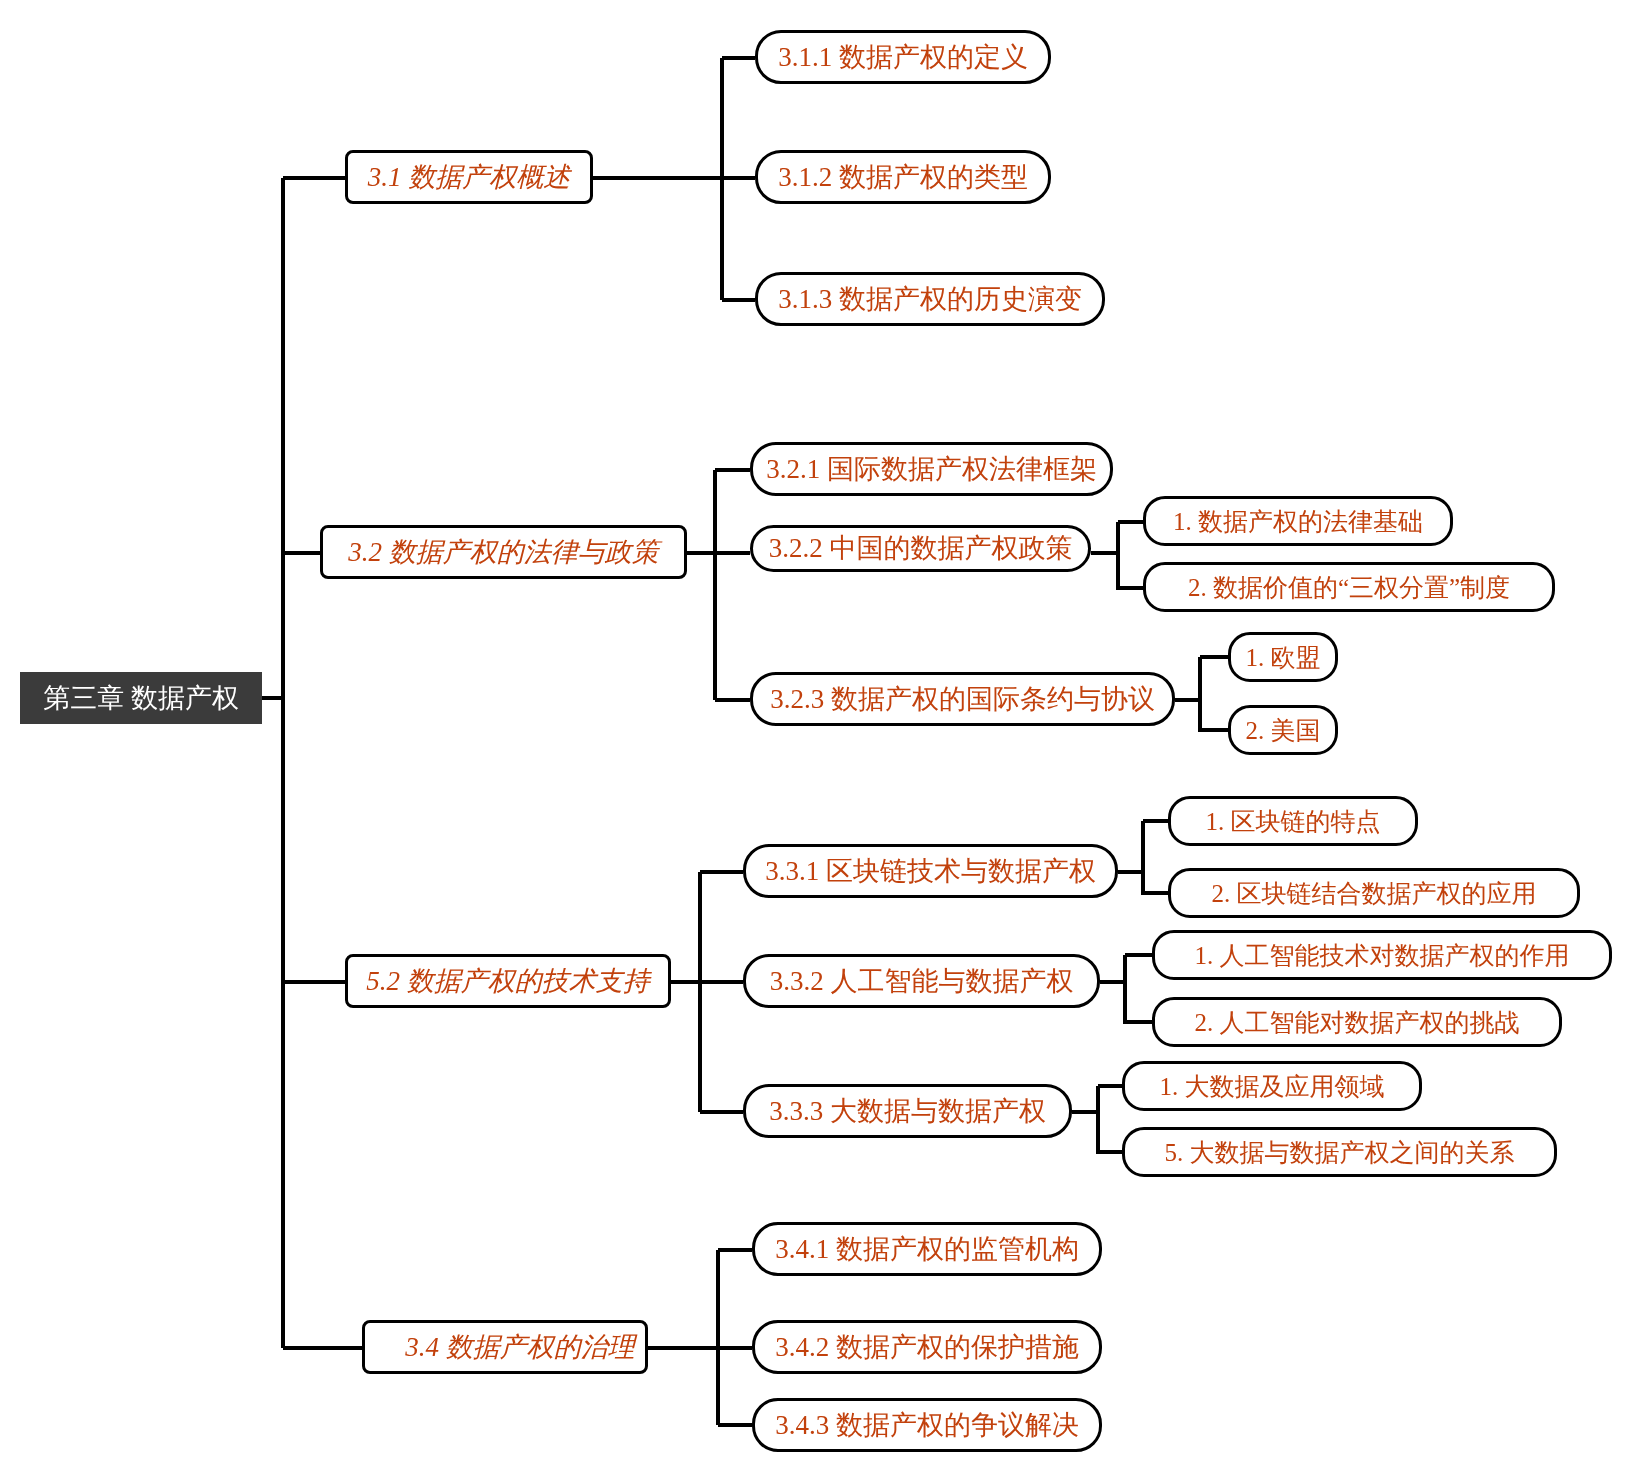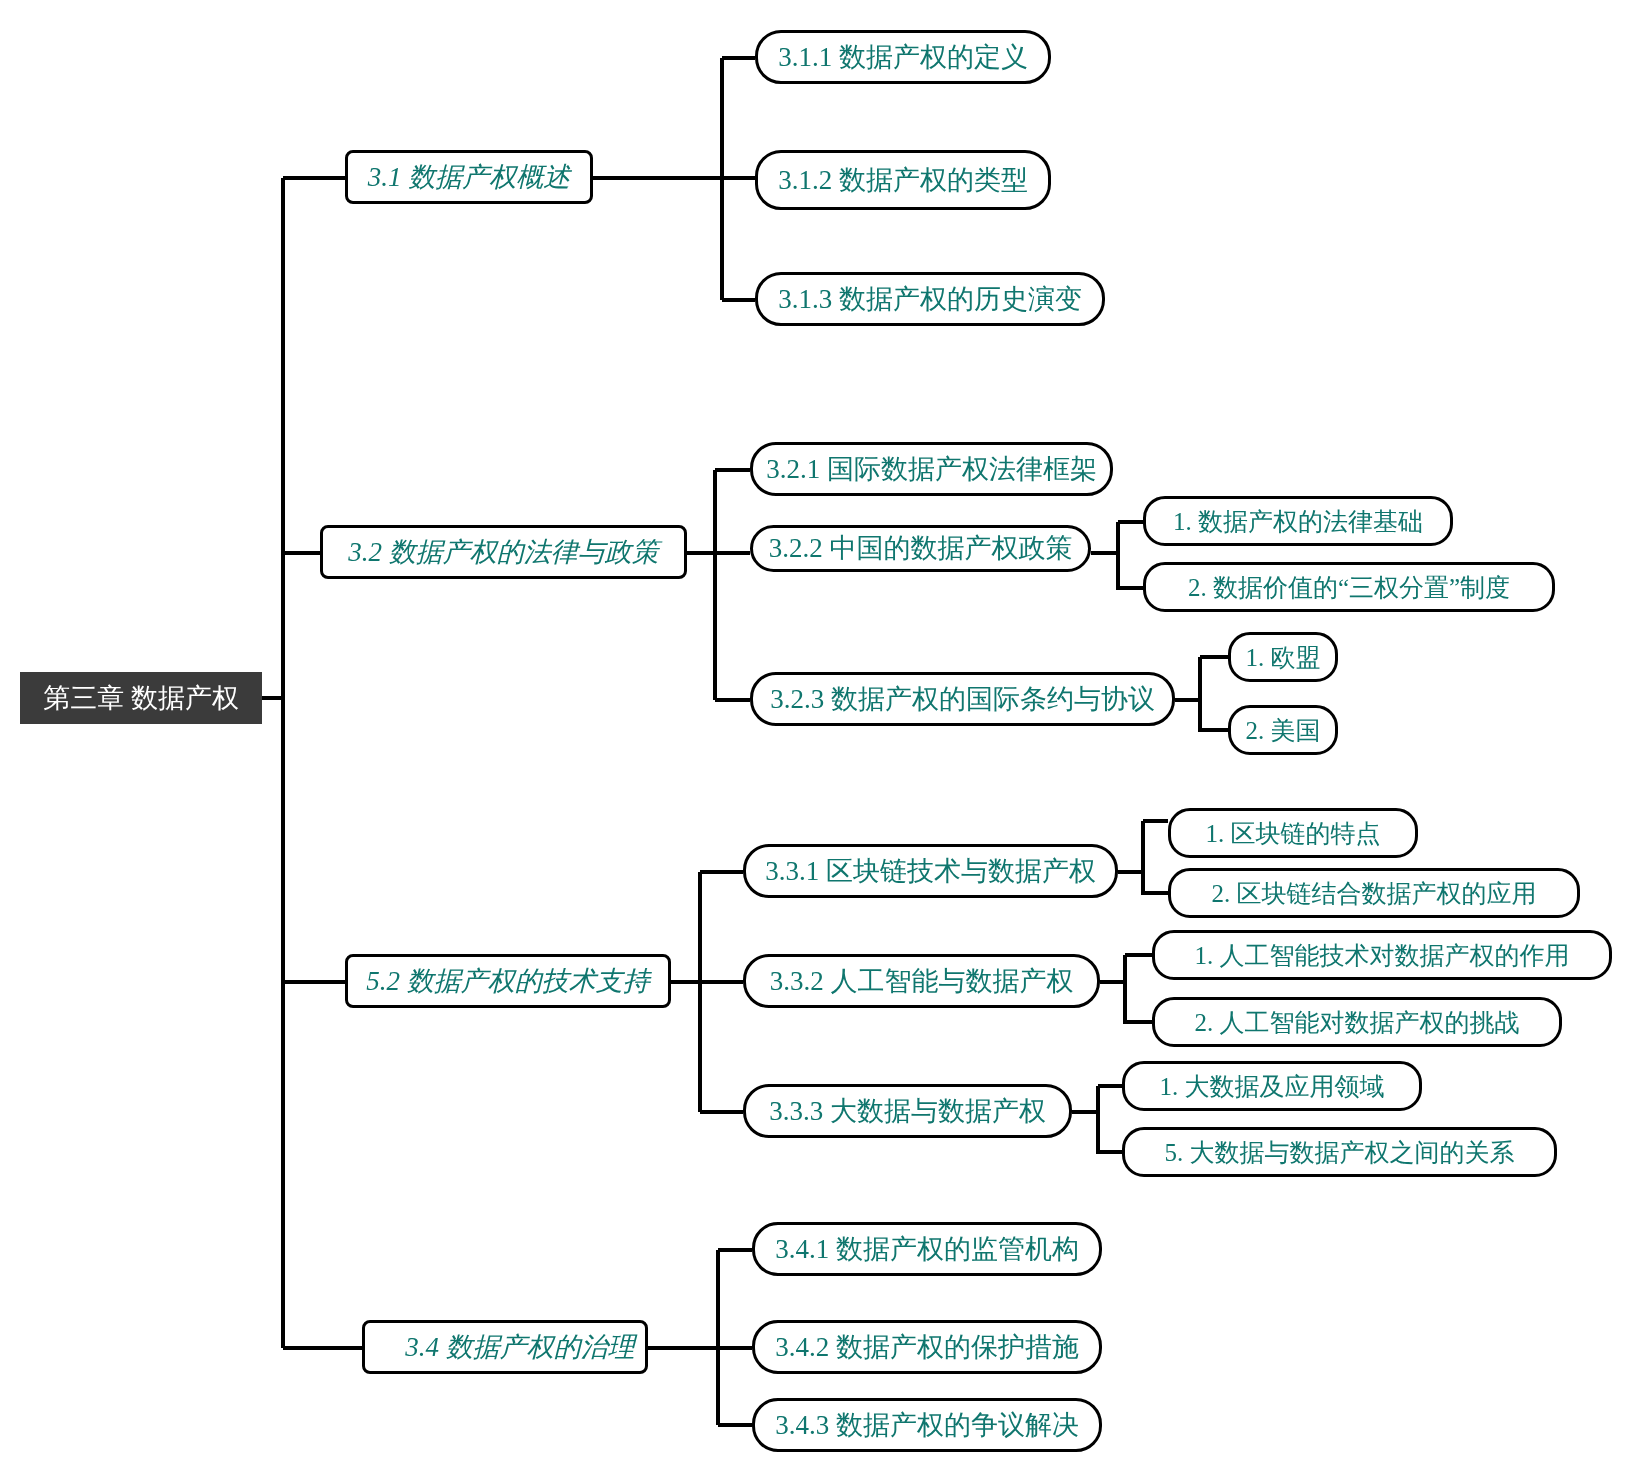--- a/index.html
+++ b/index.html
@@ -26,21 +26,21 @@
     pointer-events: none;
   }
   .node {
     position: absolute;
     box-sizing: border-box;
     display: flex;
     align-items: center;
     justify-content: center;
     white-space: nowrap;
     background: #ffffff;
-    color: #0f766e;
+    color: #c2410c;
     border: 3px solid #000000;
     font-size: 27px;
     line-height: 1;
     padding: 0 14px;
   }
   .node.root {
     background: #3b3b3b;
     color: #ffffff;
     border: none;
     font-size: 27px;
@@ -141,21 +141,21 @@
     <span>5.2 数据产权的技术支持</span>
   </div>
 
   <div class="node level1" style="left:362px; top:1320px; width:286px; height:54px;padding-left:44px;">
     <span>3.4 数据产权的治理</span>
   </div>
 
   <div class="node level2" style="left:755px; top:30px; width:296px; height:54px;">
     <span>3.1.1 数据产权的定义</span>
   </div>
-  <div class="node level2" style="left:755px; top:150px; width:296px; height:60px;">
+  <div class="node level2" style="left:755px; top:150px; width:296px; height:54px;">
     <span>3.1.2 数据产权的类型</span>
   </div>
   <div class="node level2" style="left:755px; top:272px; width:350px; height:54px;">
     <span>3.1.3 数据产权的历史演变</span>
   </div>
 
   <div class="node level2" style="left:750px; top:442px; width:363px; height:54px;">
     <span>3.2.1 国际数据产权法律框架</span>
   </div>
   <div class="node level2" style="left:750px; top:525px; width:341px; height:47px;">
@@ -182,21 +182,21 @@
   <div class="node level2" style="left:743px; top:844px; width:375px; height:54px;">
     <span>3.3.1 区块链技术与数据产权</span>
   </div>
   <div class="node level2" style="left:743px; top:954px; width:357px; height:54px;">
     <span>3.3.2 人工智能与数据产权</span>
   </div>
   <div class="node level2" style="left:743px; top:1084px; width:329px; height:54px;">
     <span>3.3.3 大数据与数据产权</span>
   </div>
 
-  <div class="node level3" style="left:1168px; top:796px; width:250px; height:50px;margin-top:12px;">
+  <div class="node level3" style="left:1168px; top:796px; width:250px; height:50px;">
     <span>1. 区块链的特点</span>
   </div>
   <div class="node level3" style="left:1168px; top:868px; width:412px; height:50px;">
     <span>2. 区块链结合数据产权的应用</span>
   </div>
 
   <div class="node level3" style="left:1152px; top:930px; width:460px; height:50px;">
     <span>1. 人工智能技术对数据产权的作用</span>
   </div>
   <div class="node level3" style="left:1152px; top:997px; width:410px; height:50px;">

